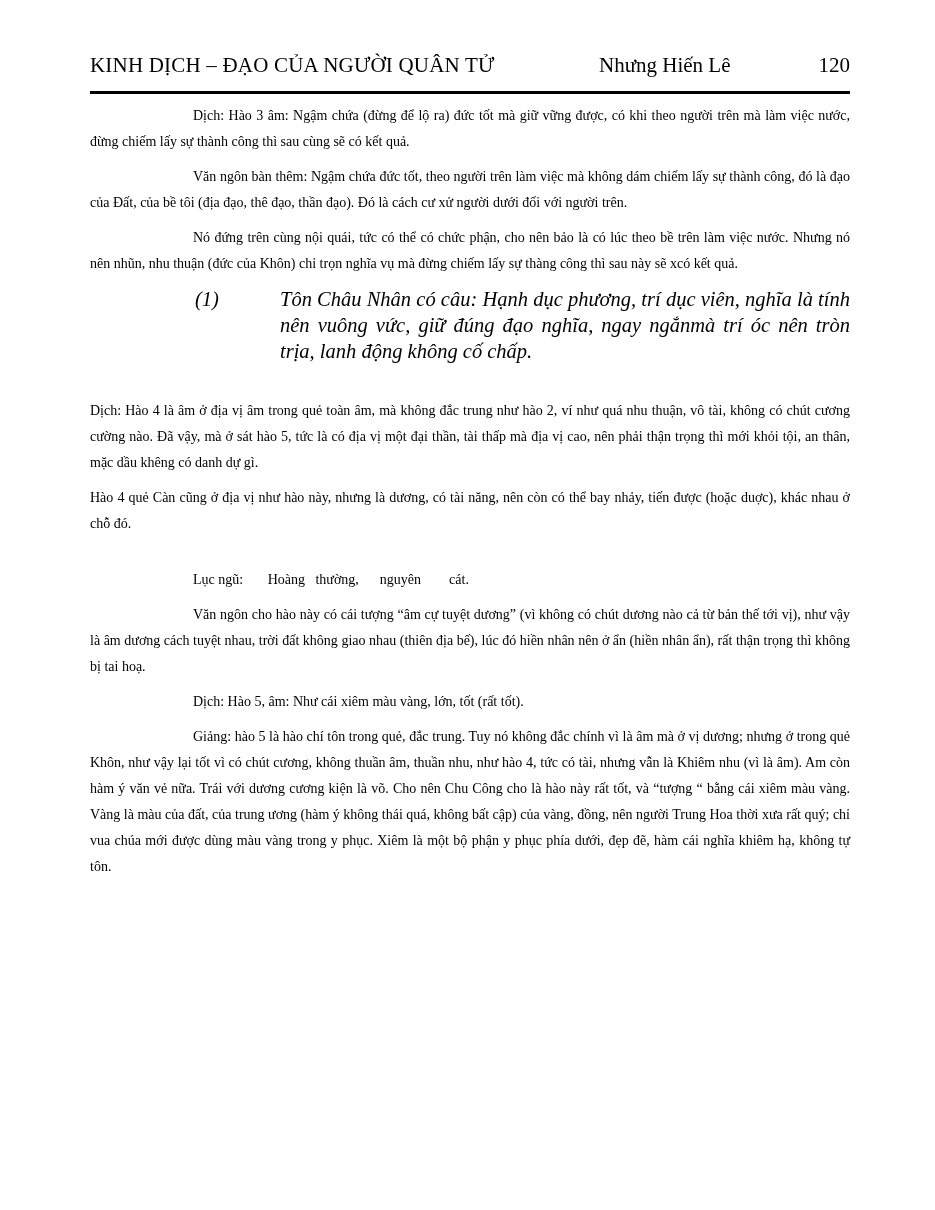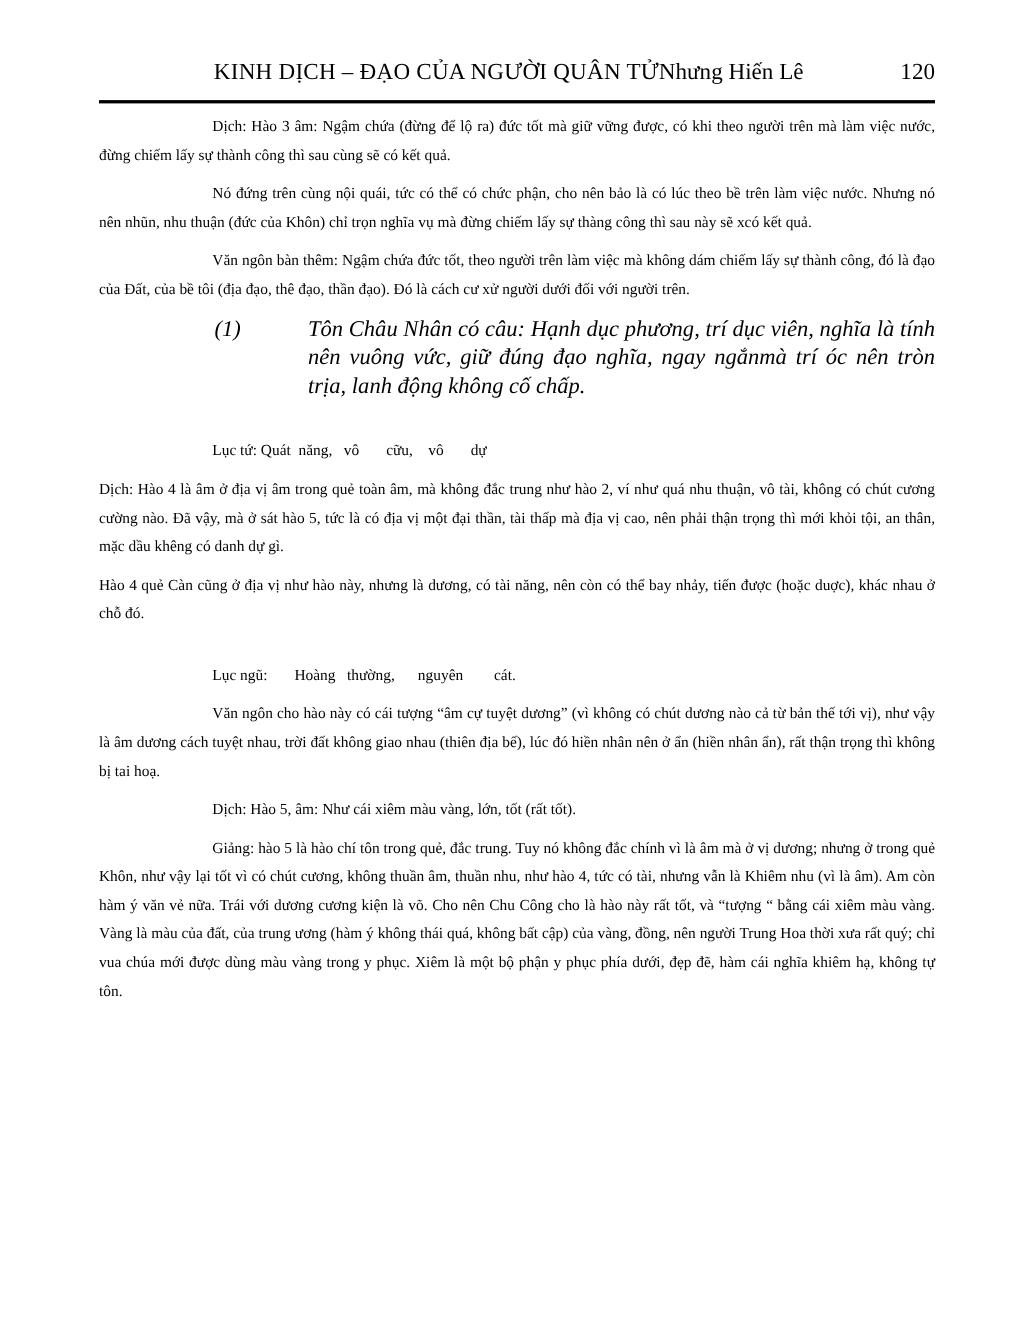--- a/index.html
+++ b/index.html
@@ -18,21 +18,21 @@
     padding: 52px 85px 0 90px;
     overflow: hidden;
   }
   .header {
     display: flex;
     align-items: baseline;
     font-size: 21px;
     line-height: 26px;
     padding-bottom: 13px;
   }
-  .header-title { flex: 1 1 auto; letter-spacing: 0.2px; text-align: right; }
+  .header-title { flex: 1 1 auto; letter-spacing: 0.2px; }
   .header-author { flex: 0 0 auto; }
   .header-pagenum { flex: 0 0 auto; margin-left: 88px; }
   .header-rule {
     border: 0;
     border-top: 3px solid #000000;
     margin: 0 0 9px 0;
   }
   .body-text p {
     margin: 0 0 9px 0;
     font-size: 14px;
@@ -66,30 +66,29 @@
     <span class="header-pagenum">120</span>
   </div>
 
   <hr class="header-rule">
 
   <div class="body-text">
 
     <p class="indent">Dịch: Hào 3 âm: Ngậm chứa (đừng để lộ ra) đức tốt mà giữ vững được, có khi theo người trên mà làm việc nước, đừng chiếm lấy sự thành công thì sau cùng sẽ có kết quả.</p>
 
 
+    <p class="indent">Văn ngôn bàn thêm: Ngậm chứa đức tốt, theo người trên làm việc mà không dám chiếm lấy sự thành công, đó là đạo của Đất, của bề tôi (địa đạo, thê đạo, thần đạo). Đó là cách cư xử người dưới đối với người trên.</p>
+
     <p class="indent">Nó đứng trên cùng nội quái, tức có thể có chức phận, cho nên bảo là có lúc theo bề trên làm việc nước. Nhưng nó nên nhũn, nhu thuận (đức của Khôn) chỉ trọn nghĩa vụ mà đừng chiếm lấy sự thàng công thì sau này sẽ xcó kết quả.</p>
-
-    <p class="indent">Văn ngôn bàn thêm: Ngậm chứa đức tốt, theo người trên làm việc mà không dám chiếm lấy sự thành công, đó là đạo của Đất, của bề tôi (địa đạo, thê đạo, thần đạo). Đó là cách cư xử người dưới đối với người trên.</p>
 
     <div class="footnote">
       <span class="footnote-marker">(1)</span>
       <span class="footnote-text">Tôn Châu Nhân có câu: Hạnh dục phương, trí dục viên, nghĩa là tính nên vuông vức, giữ đúng đạo nghĩa, ngay ngắnmà trí óc nên tròn trịa, lanh động không cố chấp.</span>
     </div>
 
-    <p class="indent section-line">Lục tứ: Quát  năng,   vô       cữu,    vô       dự</p>
 
     <p>Dịch: Hào 4 là âm ở địa vị âm trong quẻ toàn âm, mà không đắc trung như hào 2, ví như quá nhu thuận, vô tài, không có chút cương cường nào. Đã vậy, mà ở sát hào 5, tức là có địa vị một đại thần, tài thấp mà địa vị cao, nên phải thận trọng thì mới khỏi tội, an thân, mặc dầu khêng có danh dự gì.</p>
 
     <p>Hào 4 quẻ Càn cũng ở địa vị như hào này, nhưng là dương, có tài năng, nên còn có thể bay nhảy, tiến được (hoặc duợc), khác nhau ở chỗ đó.</p>
 
     <p class="indent section-line">Lục ngũ:       Hoàng   thường,      nguyên        cát.</p>
 
     <p class="indent">Văn ngôn cho hào này có cái tượng “âm cự tuyệt dương” (vì không có chút dương nào cả từ bản thế tới vị), như vậy là âm dương cách tuyệt nhau, trời đất không giao nhau (thiên địa bế), lúc đó hiền nhân nên ở ẩn (hiền nhân ẩn), rất thận trọng thì không bị tai hoạ.</p>
 
     <p class="indent">Dịch: Hào 5, âm: Như cái xiêm màu vàng, lớn, tốt (rất tốt).</p>

